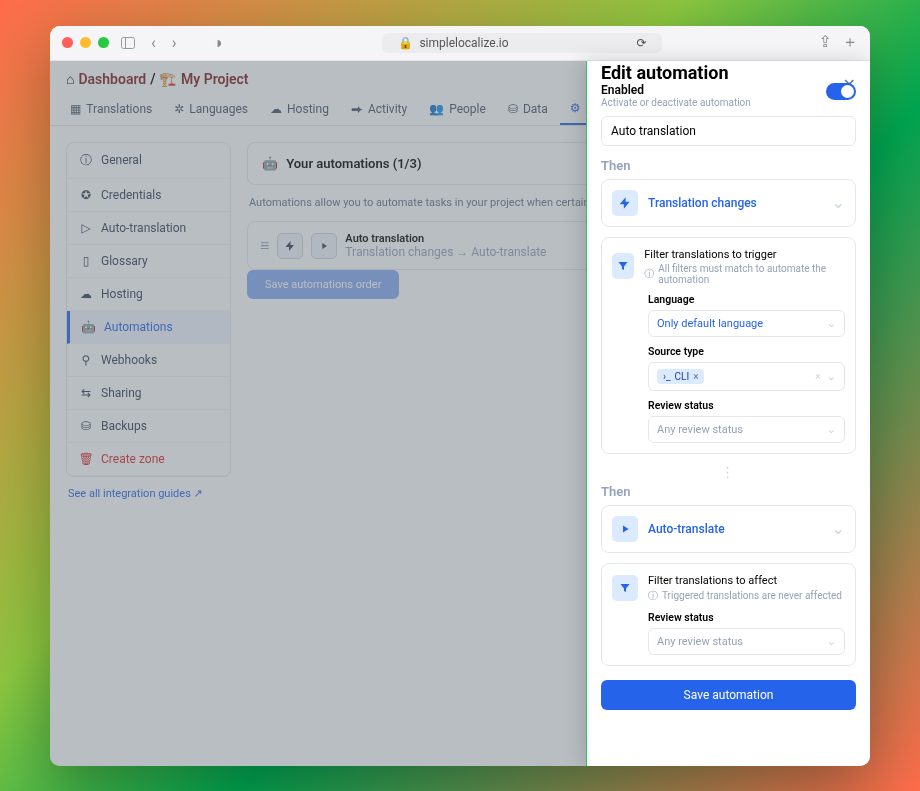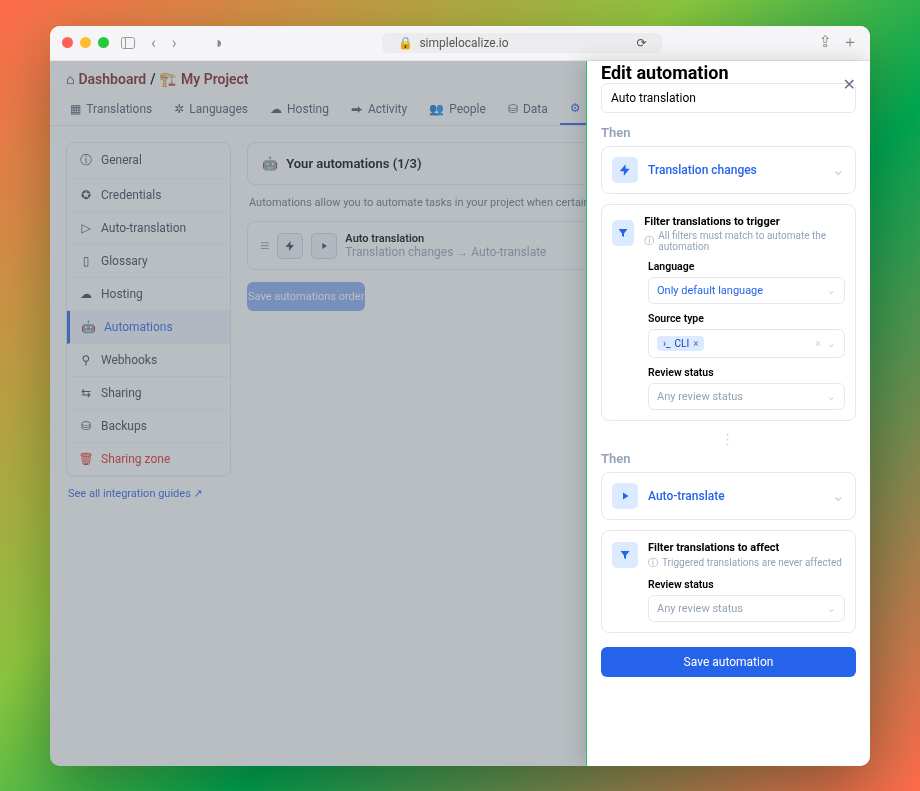--- a/index.html
+++ b/index.html
@@ -41,41 +41,41 @@
   .panel { flex:1;}
   .panel-head { border:1px solid #e5e7eb; border-radius:8px; padding:12px 14px; margin-bottom:10px; display:flex; align-items:center; gap:8px; font-size:13px; font-weight:600;}
   .feedback { margin-left:auto; background:#eef2ff; color:#2563eb; font-size:10px; padding:3px 8px; border-radius:10px; font-weight:500; display:flex; gap:4px; align-items:center;}
   .panel-desc { font-size:11px; color:#64748b; padding:0 2px 10px; line-height:1.5;}
   .panel-desc a{color:#2563eb;}
   .auto-row { border:1px solid #e5e7eb; border-radius:8px; padding:10px 12px; display:flex; gap:8px; align-items:center;}
   .auto-row .grip{color:#94a3b8;}
   .sq { width:26px; height:26px; border:1px solid #cbd5e1; border-radius:5px; display:flex; align-items:center; justify-content:center; background:#f1f5f9;}
   .auto-info .t{font-size:11px; font-weight:600;}
   .auto-info .s{font-size:12px; color:#94a3b8;}
-  .save-order { margin-top:12px; background:#2563eb; opacity:.55; color:#fff; font-size:11px; padding:8px 1px; border-radius:6px; display:inline-block;}
+  .save-order { background:#2563eb; opacity:.55; color:#fff; font-size:11px; padding:8px 18px; border-radius:6px; display:inline-block;}
 
   
   .drawer { position:absolute; top:0; right:0; bottom:0; width:284px; background:#fff; z-index:10; box-shadow:-4px 0 20px rgba(0,0,0,.15); padding:1px 14px 14px; overflow:auto; border-left:1px solid #22c55e;}
   .drawer h2 { font-size:18px; font-weight:700;}
   .drawer .close { position:absolute; top:14px; right:14px; color:#64748b; }
   .drawer .helper { font-size:11px; color:#64748b; margin:4px 0 12px; line-height:1.4;}
   .en-row { display:flex; align-items:flex-start; margin-bottom:8px;}
   .en-row .l .t{font-size:12px; font-weight:600;}
   .en-row .l .s{font-size:10px; color:#94a3b8;}
   .toggle { margin-left:auto; width:30px; height:17px; background:#2563eb; border-radius:10px; position:relative;}
   .toggle::after{content:""; position:absolute; right:2px; top:2px; width:13px;height:13px;background:#fff;border-radius:50%;}
   .name-in { width:100%; border:1px solid #e5e7eb; border-radius:6px; padding:7px 9px; font-size:12px; margin-bottom:12px;}
   .sec-lbl { font-size:13px; font-weight:600; color:#94a3b8; margin-bottom:6px;}
   .card { border:1px solid #e5e7eb; border-radius:8px; padding:10px 10px; margin-bottom:10px;}
   .row1 { display:flex; gap:10px; align-items:center;}
   .icon-sq { width:26px;height:26px;border-radius:5px;display:flex;align-items:center;justify-content:center;}
   .blue-sq{background:#dbeafe;color:#2563eb;}
   .link { color:#2563eb; font-size:12px; font-weight:500;}
   .chev{margin-left:auto;color:#cbd5e1;}
-  .subhead{font-size:11px;font-weight:700;margin-bottom:2px;}
+  .subhead{font-size:11px;font-weight:400;margin-bottom:2px;}
   .hint{font-size:10px;color:#94a3b8;display:flex;gap:4px;align-items:center;}
   .field-lbl{font-size:10.5px;font-weight:600;margin:8px 0 4px 36px;}
   .sel{margin-left:36px; border:1px solid #e5e7eb;border-radius:6px;padding:6px 8px;font-size:11px;display:flex;align-items:center;}
   .sel.blue{color:#2563eb;}
   .sel.gray{color:#94a3b8;gap:8px;}
   .chip{background:#dbeafe;color:#1e40af;border-radius:4px;padding:2px 6px;font-size:10px;display:inline-flex;gap:4px;align-items:center;}
   .chip .x{color:#64748b;}
   .sel .rx{margin-left:auto;color:#cbd5e1;display:flex;gap:6px;}
   .dots{color:#cbd5e1;text-align:center;font-size:14px;letter-spacing:2px;margin:4px 0;}
   .save-btn{background:#2563eb;color:#fff;width:100%;padding:8px;border:none;border-radius:6px;font-size:12px;margin-top:4px;}
@@ -191,21 +191,21 @@
             <div class="side-item">
                 <span class="si-icon">⇆</span>
                 <span>Sharing</span>
               </div>
             <div class="side-item">
                 <span class="si-icon">⛁</span>
                 <span>Backups</span>
               </div>
             <div class="side-item danger">
                 <span class="si-icon">🗑</span>
-                <span>Sharing zone</span>
+                <span>Create zone</span>
               </div>
           </div>
           <div class="guides">See all integration guides  ↗</div>
         </div>
 
         <div class="panel">
           <div class="panel-head">
             <span>🤖</span>
             <span>Your automations (1/3)</span>
             <span class="feedback">
@@ -237,20 +237,27 @@
         </div>
       </div>
     </div>
 
     <div class="overlay-dim"></div>
 
     <div class="drawer">
       <h2>Edit automation</h2>
       <span class="close">✕</span>
 
+      <div class="en-row">
+        <div class="l">
+          <div class="t">Enabled</div>
+          <div class="s">Activate or deactivate automation</div>
+        </div>
+        <div class="toggle"></div>
+      </div>
 
       <input class="name-in" value="Auto translation" style="">
 
       <div class="sec-lbl">Then</div>
 
       <div class="card">
         <div class="row1">
           <span class="icon-sq blue-sq">
               <svg width="14" height="14" viewBox="0 0 24 24">
                 <path d="M13 2L3 14h7v8l10-12h-7z" fill="#2563eb"></path>

